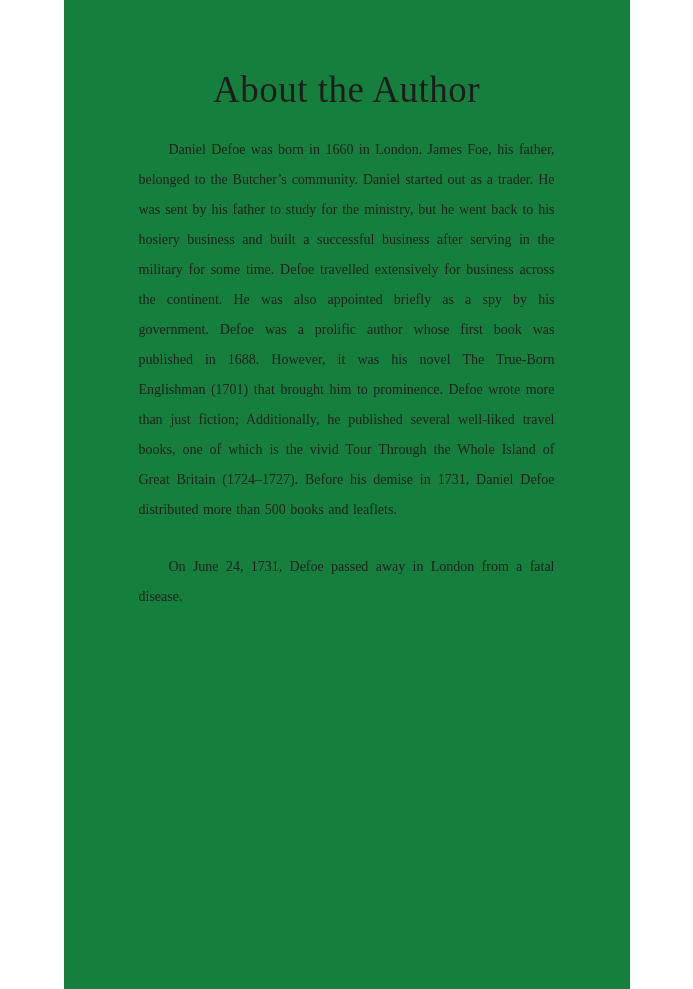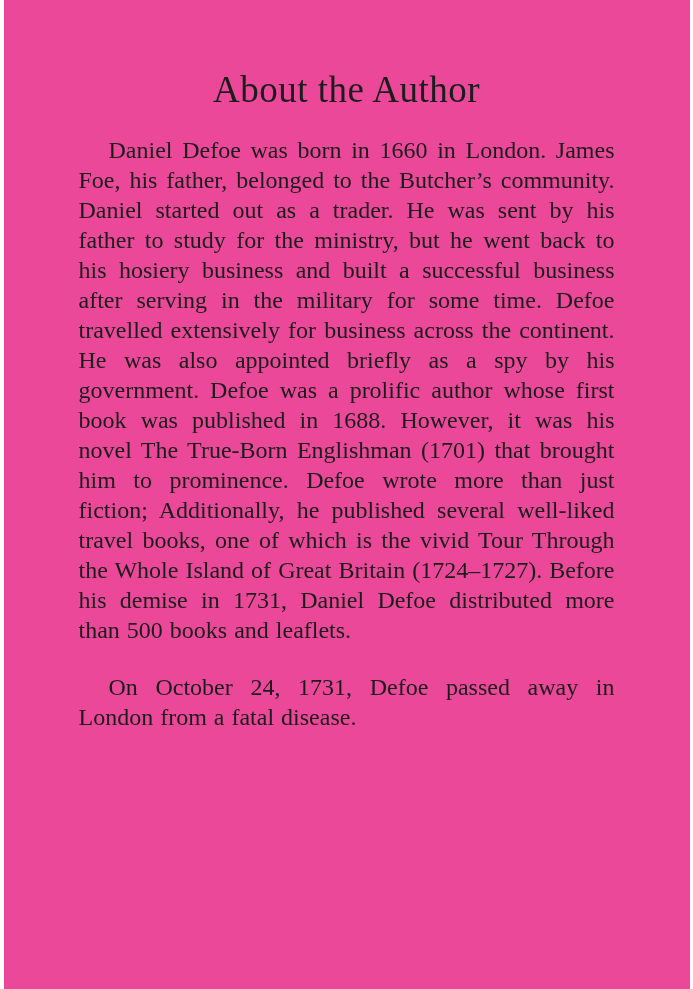--- a/index.html
+++ b/index.html
@@ -2,52 +2,52 @@
 <html><head>
   <meta charset="utf-8">
   <style>
     html, body {
       margin: 0;
       padding: 0;
       background: #ffffff;
       font-family: "Liberation Serif", "DejaVu Serif", serif;
     }
     .page {
-      width: 686px;
+      width: 566px;
       height: 989px;
       box-sizing: border-box;
-      background: #ec4899;
+      background: #15803d;
       padding: 68px 75px 0 75px;
       margin: 0 auto;
       color: #1c1c1c;
     }
     .title {
       font-size: 37px;
       font-weight: 400;
       line-height: 44px;
       text-align: center;
       margin: 0 0 23px 0;
       letter-spacing: 0.5px;
       color: #1c1c1c;
     }
     .para {
-      font-size: 24px;
+      font-size: 14px;
       line-height: 30px;
       margin: 0 0 27px 0;
       text-indent: 30px;
       text-align: justify;
       text-align-last: left;
       hyphens: none;
       word-spacing: 1px;
       color: #1c1c1c;
     }
   </style>
 </head>
 <body>
 
 <div class="page">
   <h1 class="title">About the Author</h1>
 
   <p class="para">Daniel Defoe was born in 1660 in London. James Foe, his father, belonged to the Butcher’s community. Daniel started out as a trader. He was sent by his father to study for the ministry, but he went back to his hosiery business and built a successful business after serving in the military for some time. Defoe travelled extensively for business across the continent. He was also appointed briefly as a spy by his government. Defoe was a prolific author whose first book was published in 1688. However, it was his novel The True-Born Englishman (1701) that brought him to prominence. Defoe wrote more than just fiction; Additionally, he published several well-liked travel books, one of which is the vivid Tour Through the Whole Island of Great Britain (1724–1727). Before his demise in 1731, Daniel Defoe distributed more than 500 books and leaflets.</p>
 
 
-  <p class="para">On October 24, 1731, Defoe passed away in London from a fatal disease.</p>
+  <p class="para">On June 24, 1731, Defoe passed away in London from a fatal disease.</p>
 </div>
 
 </body></html>

